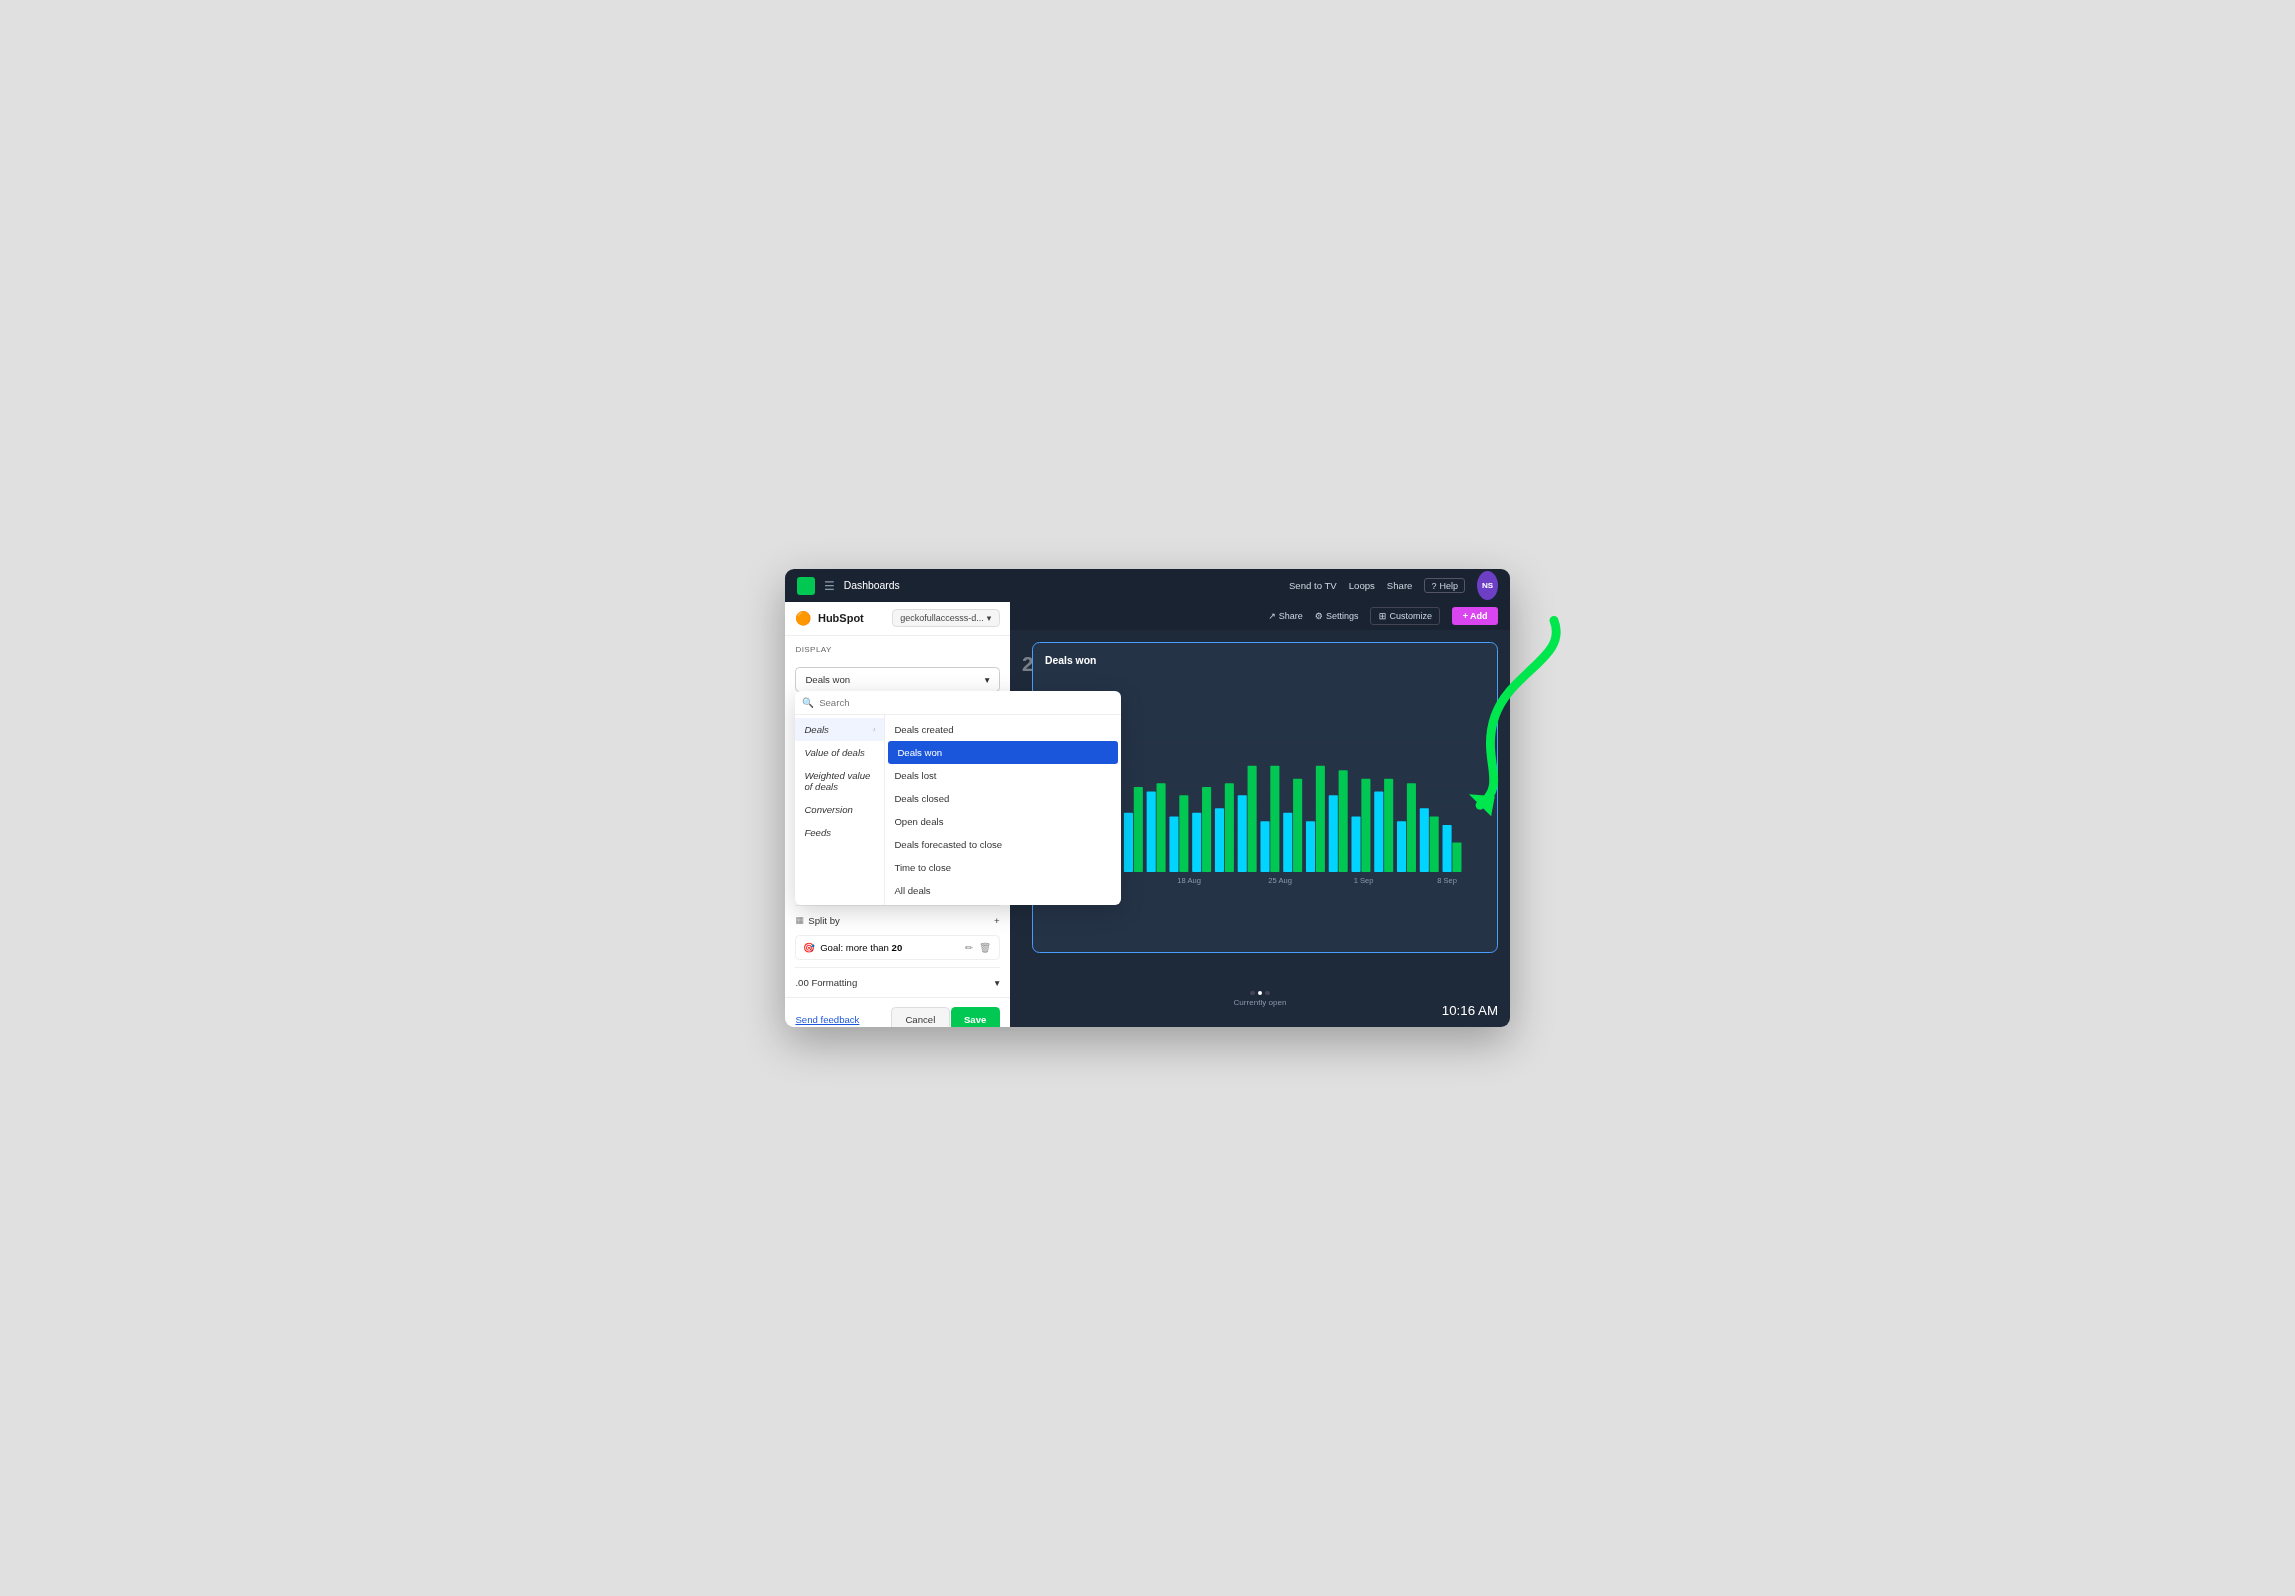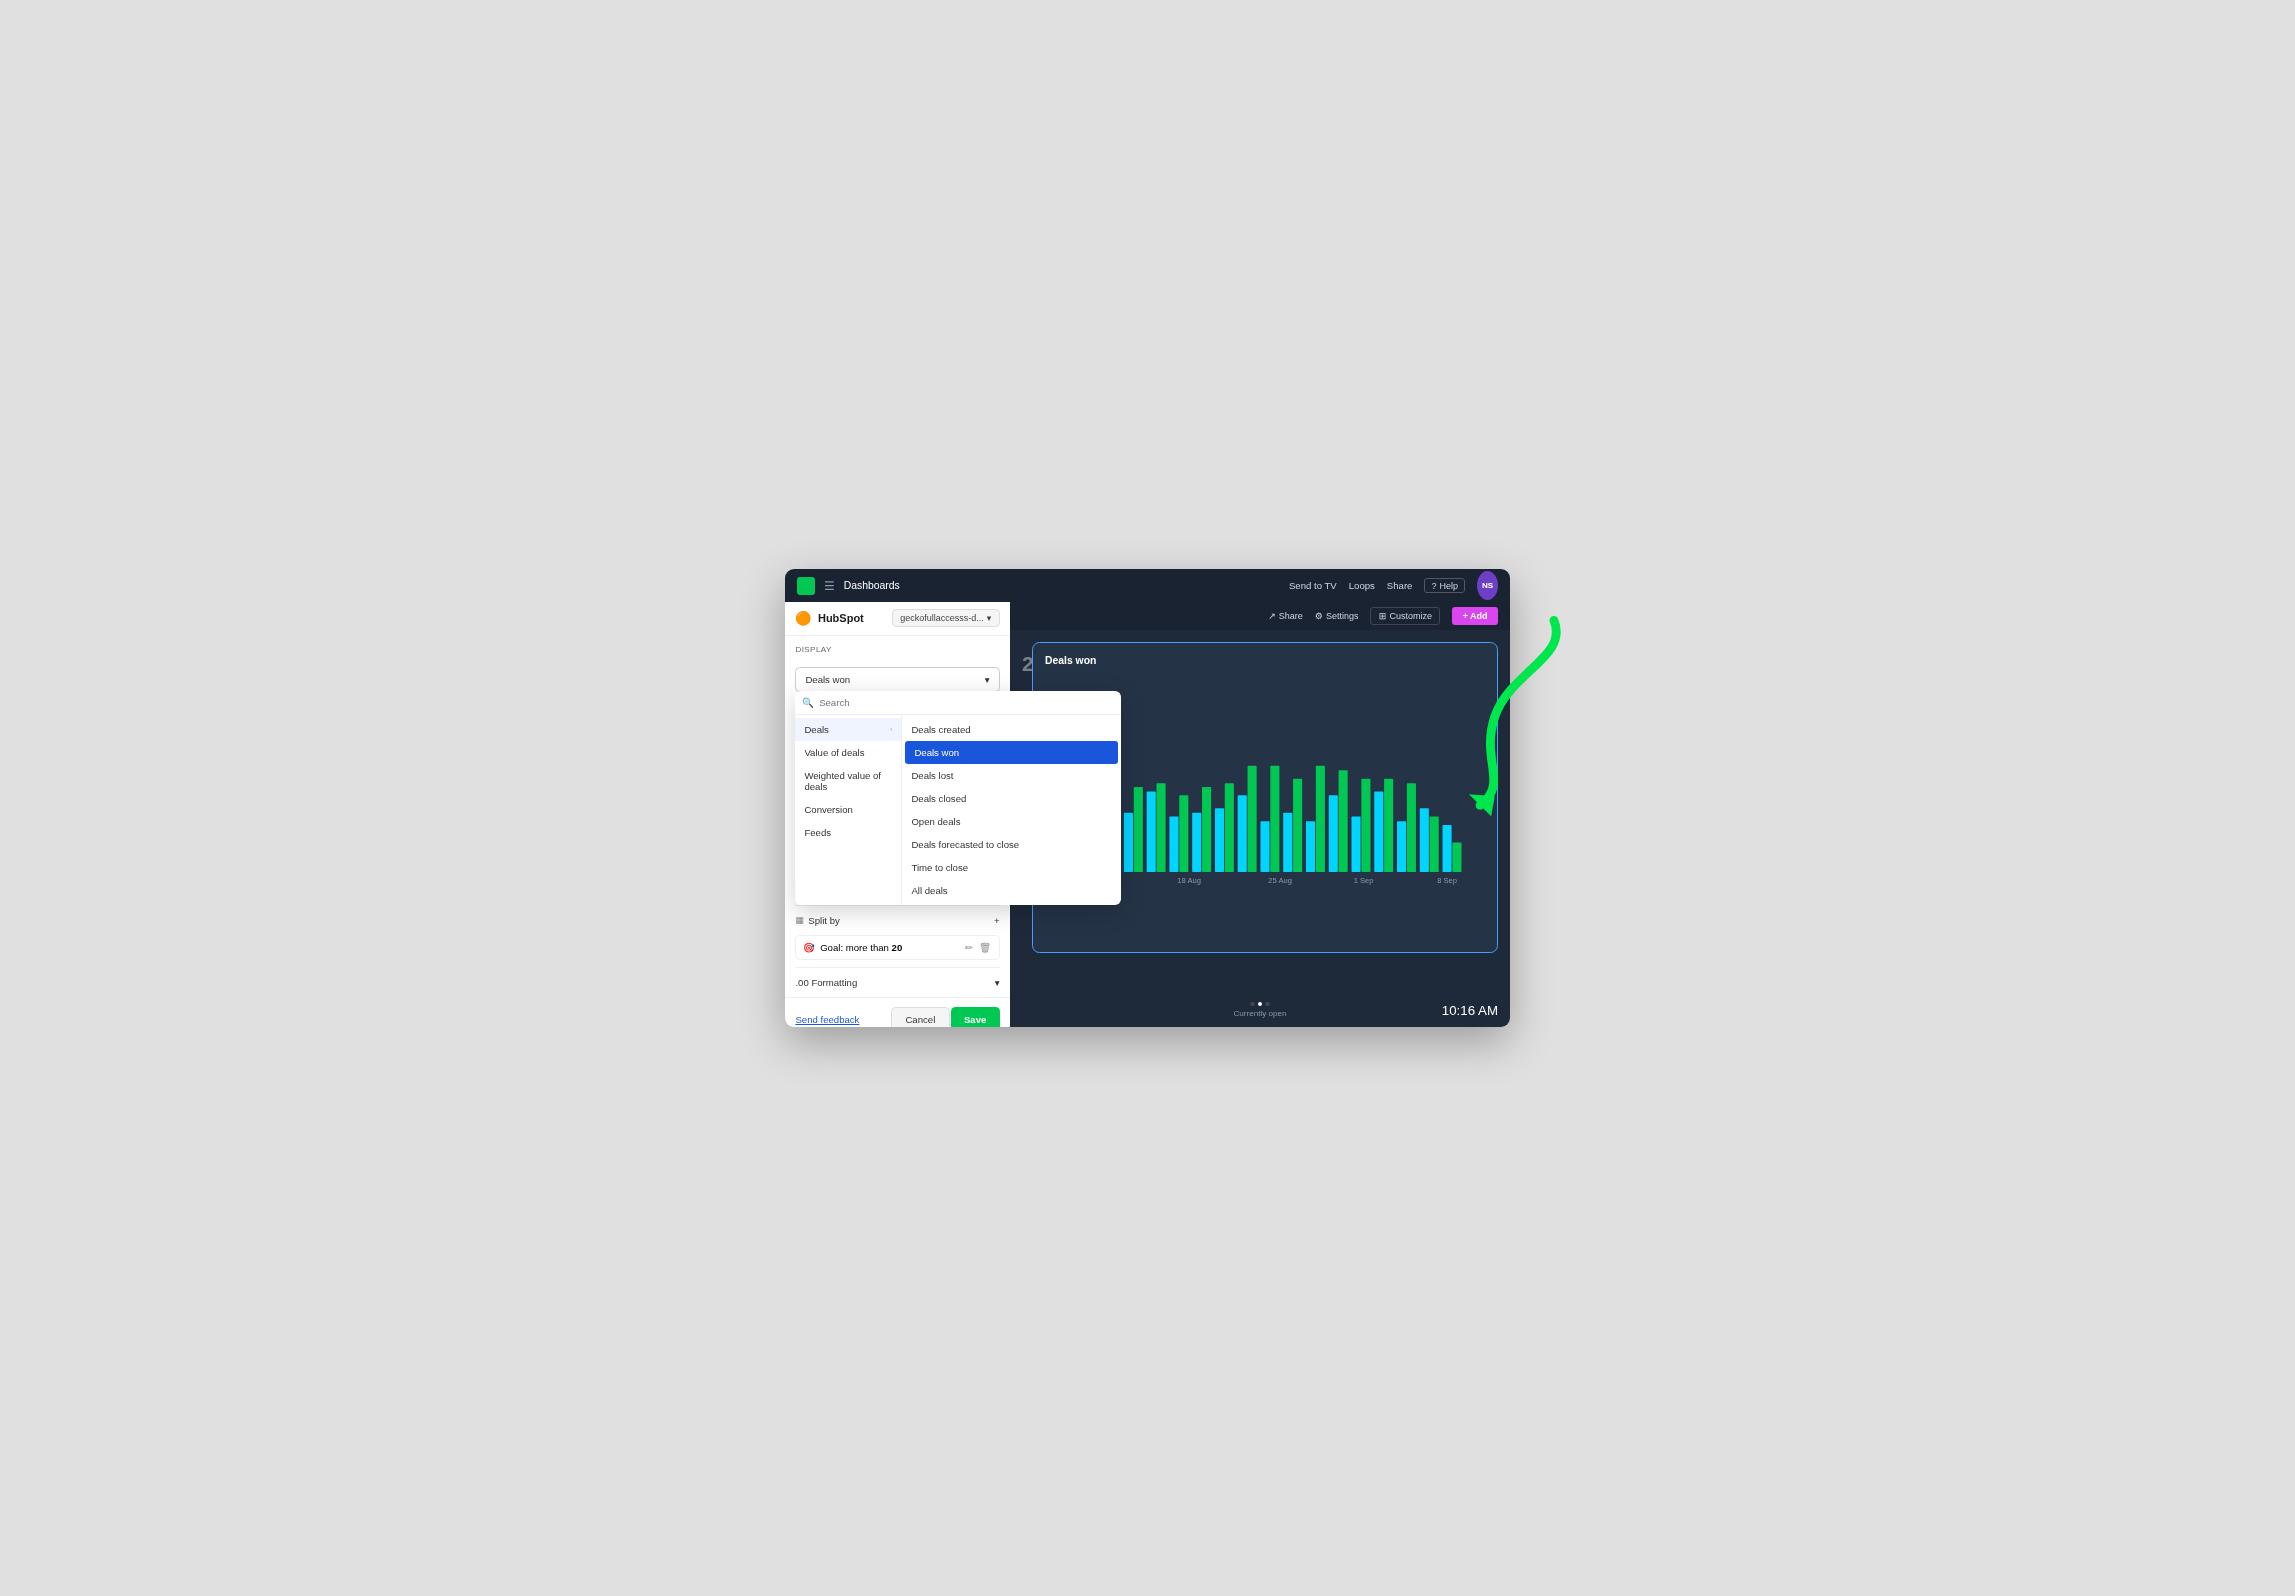--- a/index.html
+++ b/index.html
@@ -208,23 +208,24 @@
       background: transparent;
     }
     .popup-search-icon {
       color: #888;
       font-size: 9.6px;
     }
     .popup-columns {
       display: flex;
     }
     .popup-col-left {
-      width: 107px;
+      width: 90px;
       border-right: 0.7px solid #eee;
       padding: 3px 0;
+      font-style: italic;
     }
     .popup-col-right {
       flex: 1;
       padding: 3px 0;
     }
     .popup-item {
       padding: 6px 9px;
       font-size: 9.6px;
       color: #333;
       cursor: pointer;
@@ -432,21 +433,21 @@
 
     
     .chart-svg {
       width: 100%;
       height: 100%;
     }
 
     
     .dash-bottom-bar {
       position: absolute;
-      bottom: 0; left: 0; right: 0;
+      bottom: 11px; left: 0; right: 0;
       height: 67px;
       padding: 0 12px 9px;
       display: flex;
       flex-direction: column;
       justify-content: flex-end;
     }
     .time-display {
       position: absolute;
       bottom: 9px;
       right: 12px;

